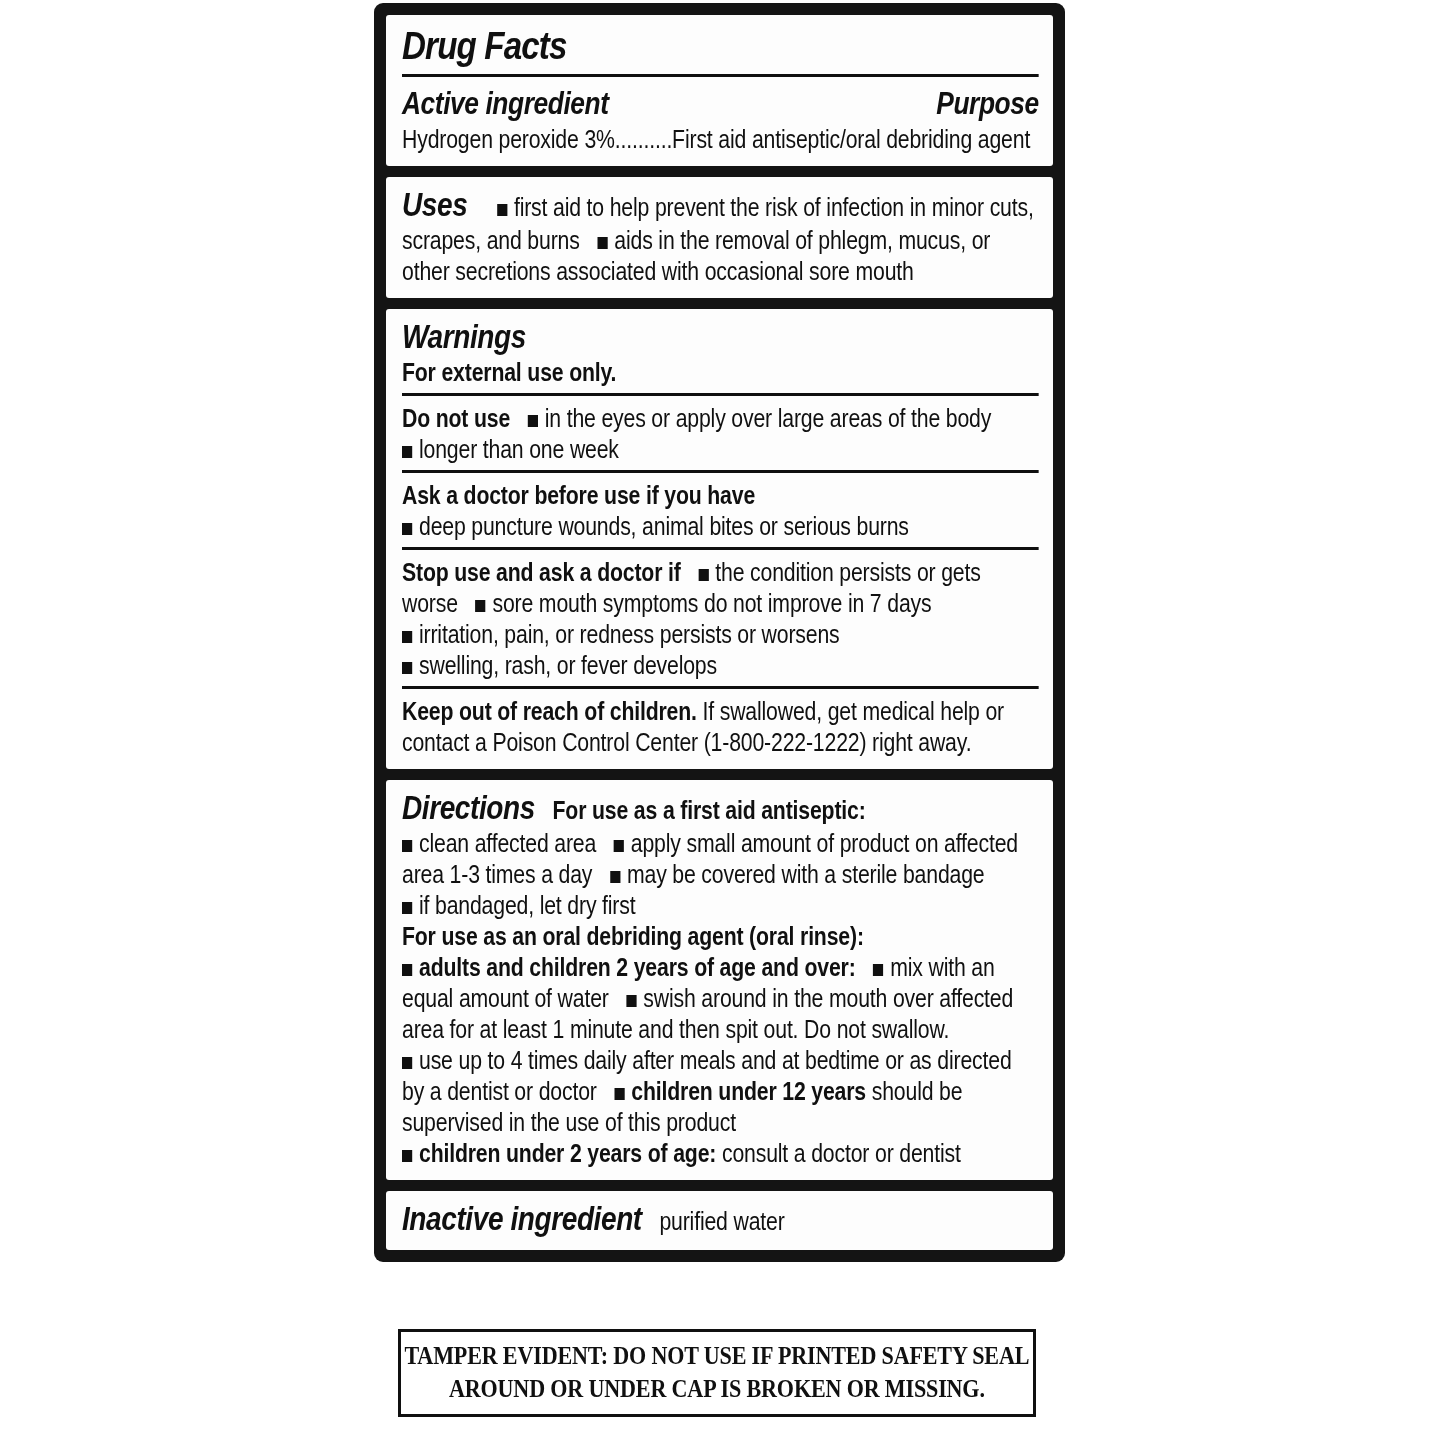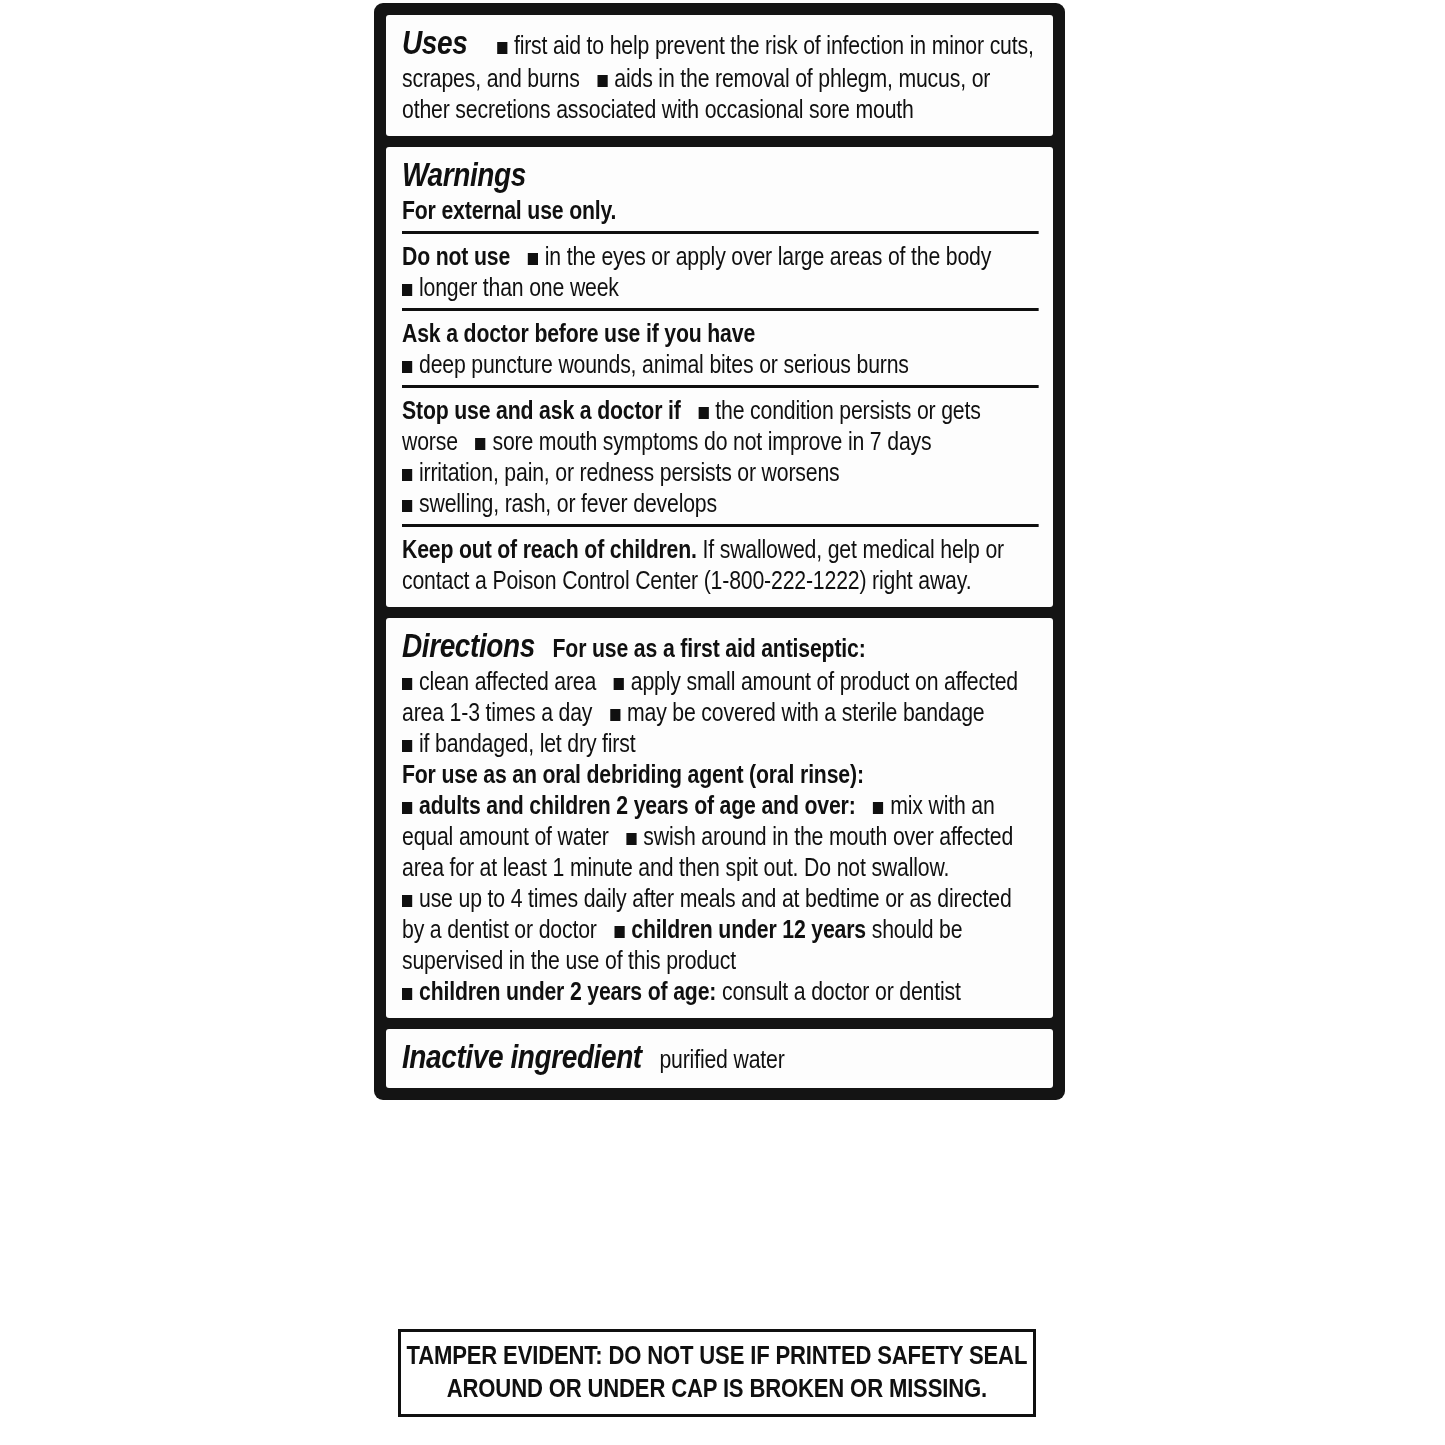--- a/index.html
+++ b/index.html
@@ -32,29 +32,40 @@
 
   .rule { border:0; border-top:3px solid #101010; margin:5px 0 7px 0; }
 
   .sq { display:inline-block; width:12px; height:12px; background:#101010; margin-right:8px; }
   .gap { margin-left:14px; }
 
   
   .tamper {
     position:absolute; left:398px; top:1329px; width:638px;
     background:#ffffff; border:3px solid #101010;
-    padding:7px 0 9px 0; overflow:hidden;
+    padding:7px 0 9px 0; overflow:hidden;font-family:Liberation Serif, serif;
   }
   .tamper-text { text-align:center; font-weight:bold; font-size:26px; line-height:33px; letter-spacing:-0.2px; }
 </style>
 </head>
 <body>
 
 <div class="label-frame">
 
+  <section class="panel">
+    <div class="inner">
+      <h1 class="h-title">Drug Facts</h1>
+      <hr class="rule">
+      <div class="h-heads">
+        <span>Active ingredient</span>
+        <span>Purpose</span>
+      </div>
+      <div class="body">Hydrogen peroxide 3%..........First aid antiseptic/oral debriding agent</div>
+    </div>
+  </section>
 
   <section class="panel">
     <div class="inner">
       <p class="body">
         <span class="h-sec h-inline">Uses</span>
         <span class="sq gap"></span><span>first aid to help prevent the risk of infection in minor cuts, scrapes, and burns</span>
         <span class="sq gap"></span><span>aids in the removal of phlegm, mucus, or other secretions associated with occasional sore mouth</span>
       </p>
     </div>
   </section>

